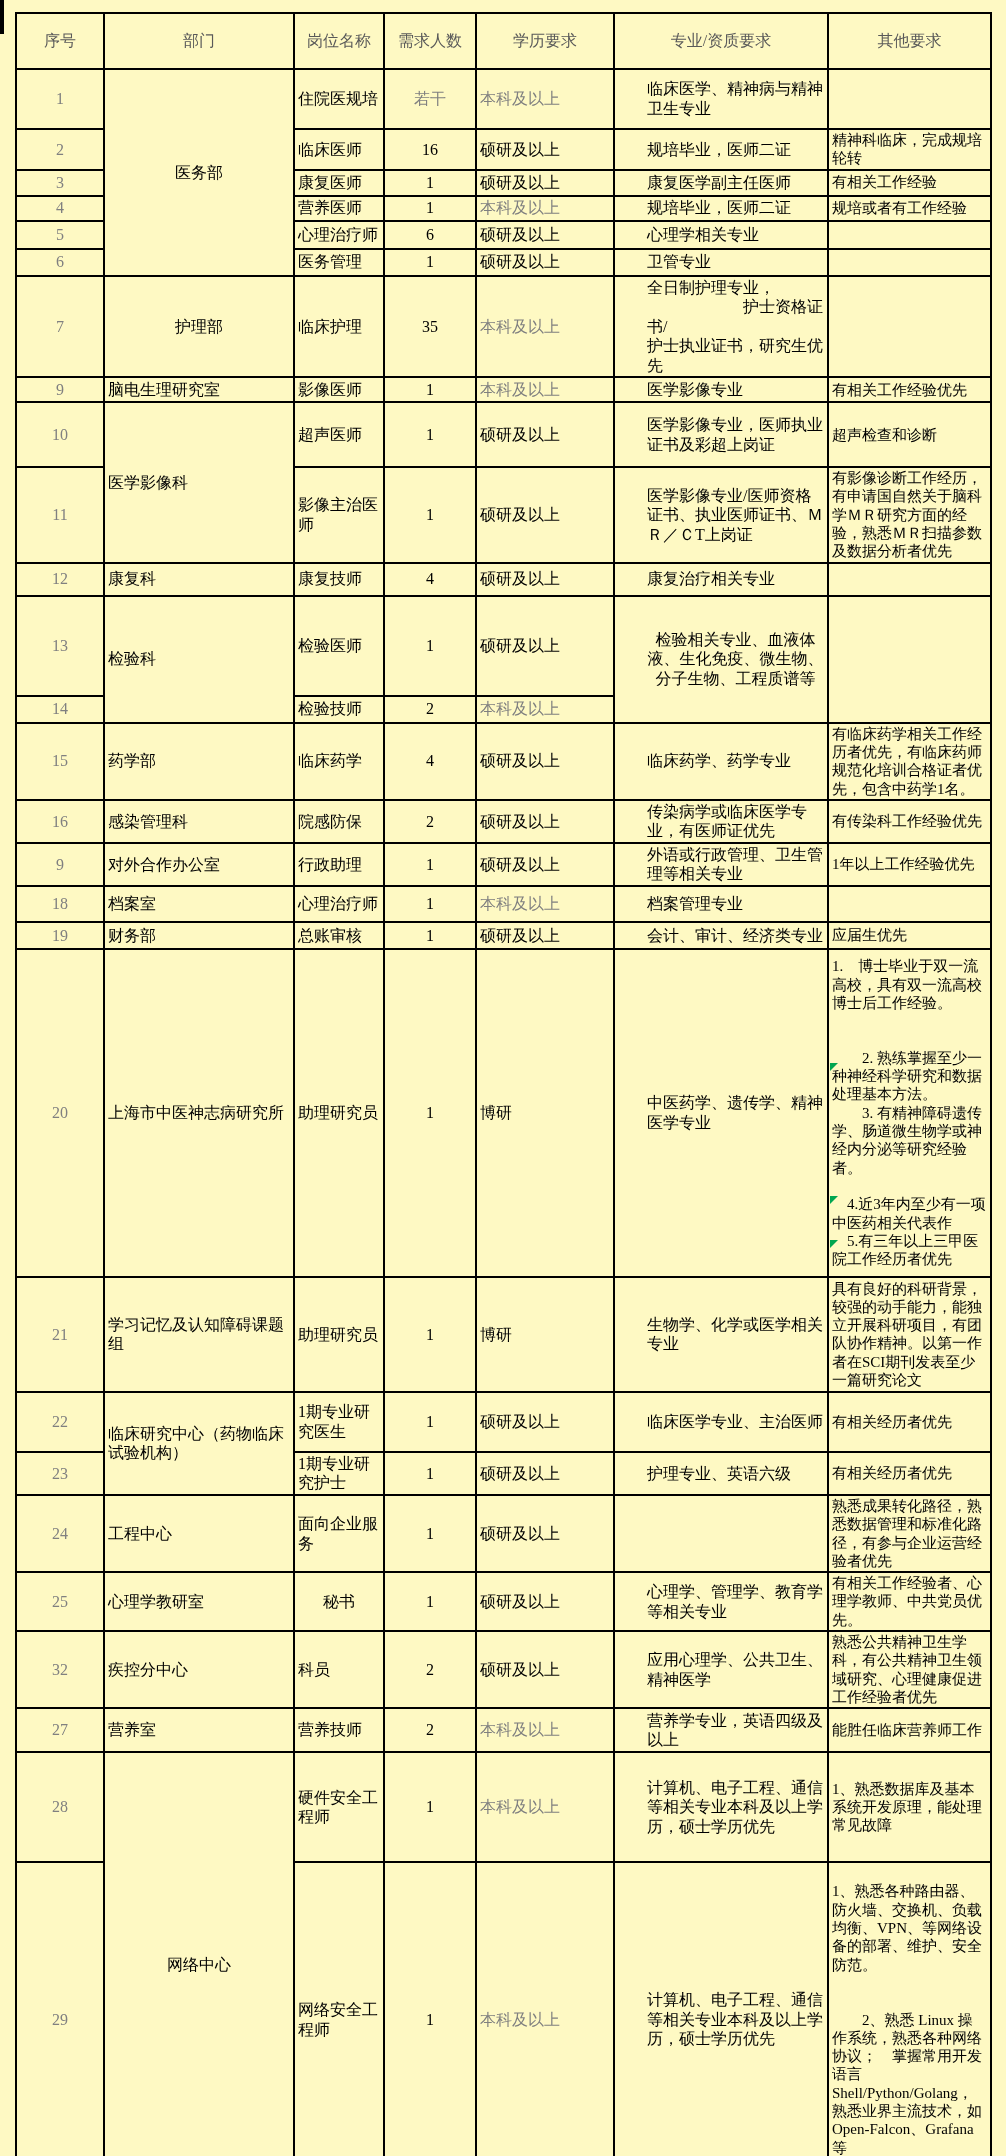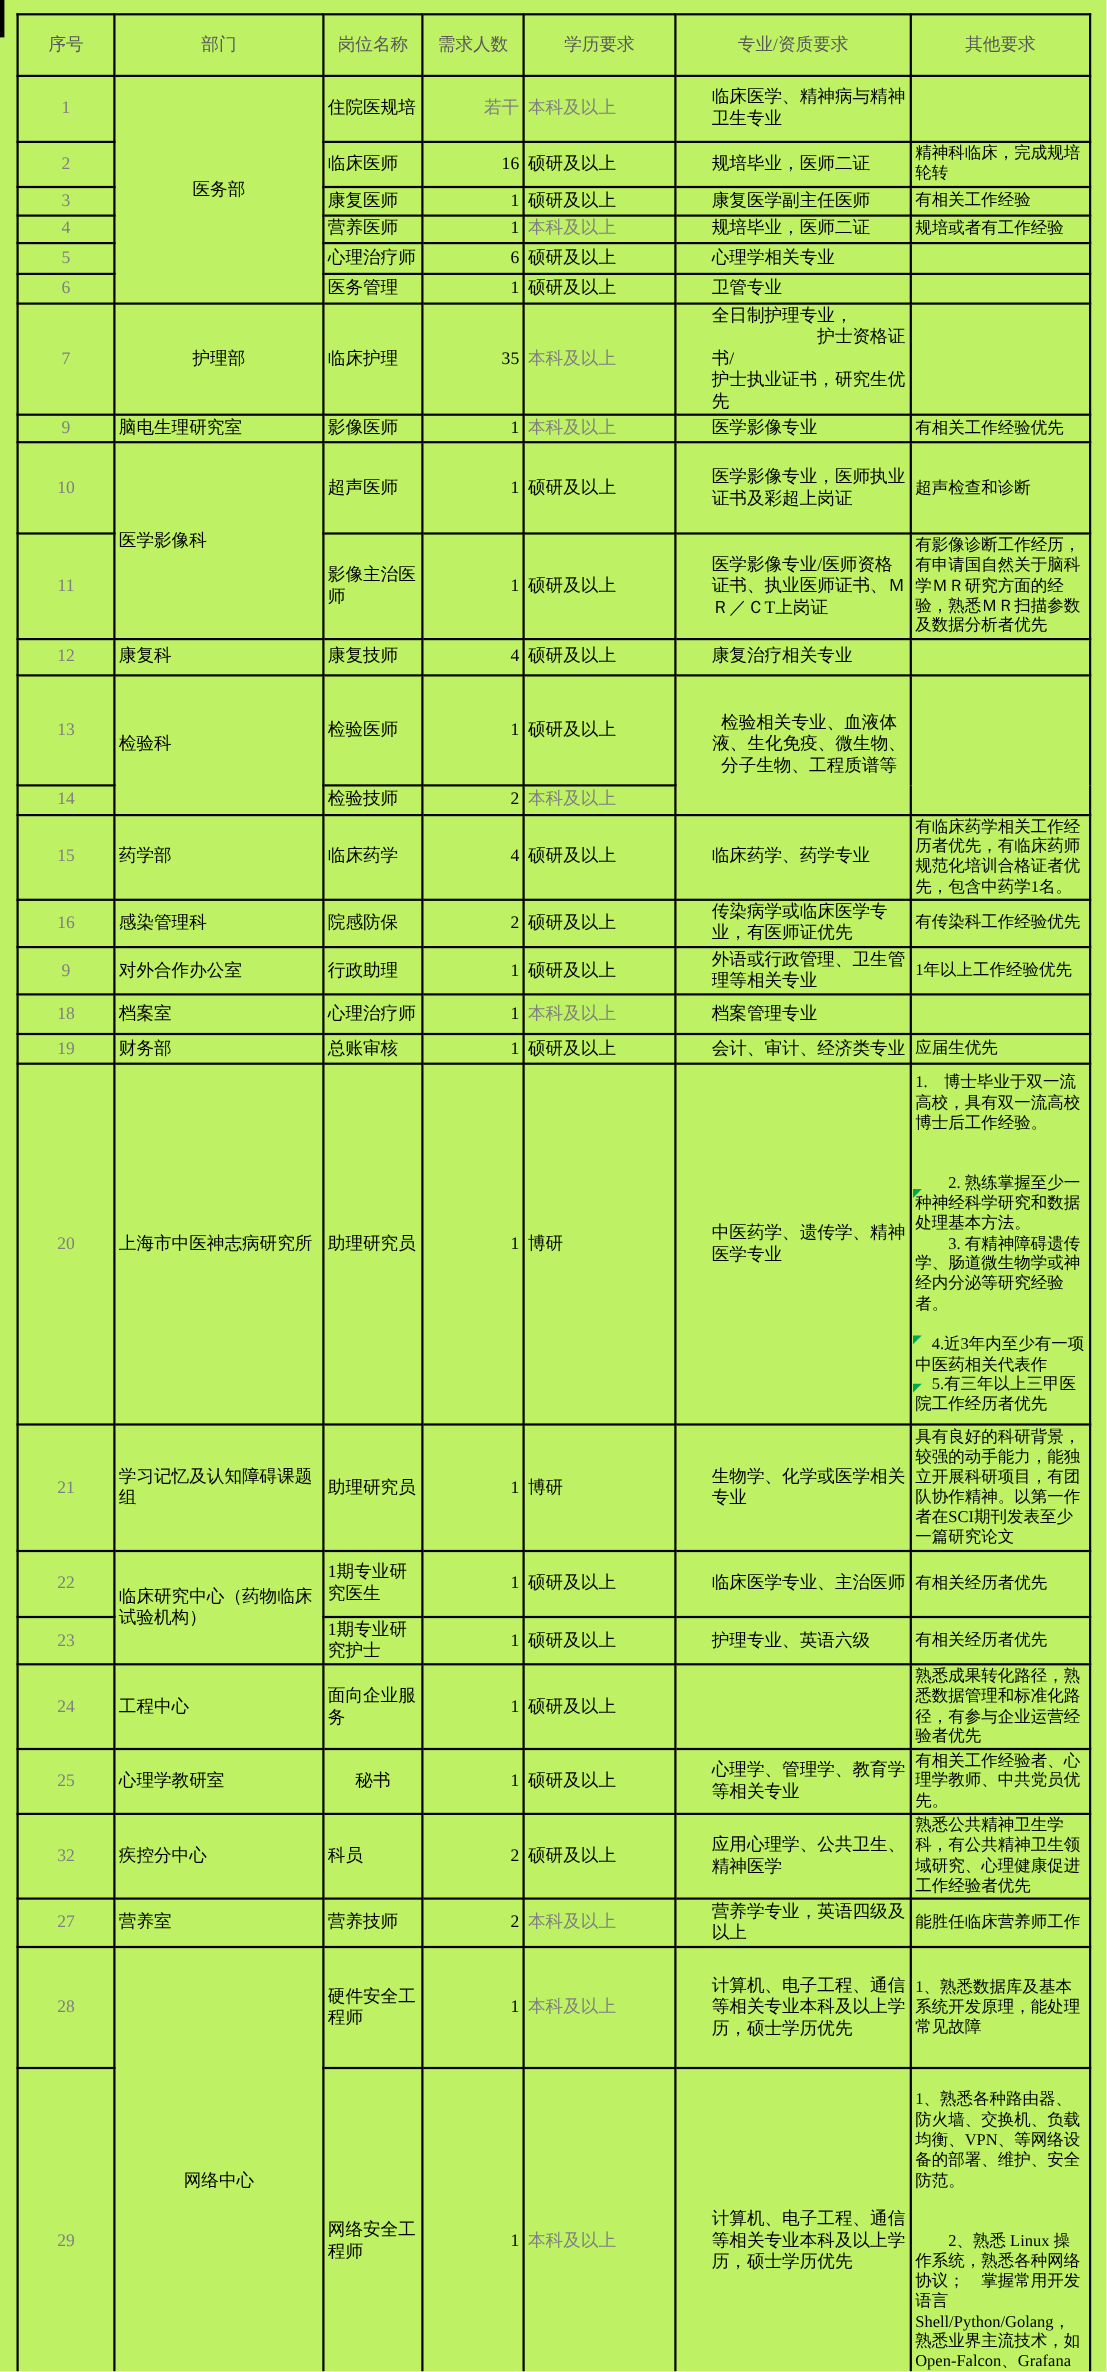--- a/index.html
+++ b/index.html
@@ -1,26 +1,26 @@
 <!DOCTYPE html>
 <html><head>
 <meta charset="utf-8">
 <style>
   html,body{margin:0;padding:0;background:#fff;}
   body{font-family:"Liberation Serif","DejaVu Serif",serif;color:#000;}
-  .sheet{position:relative;width:1006px;height:2156px;background:#bef264;overflow:hidden;}
+  .sheet{position:relative;width:1006px;height:2156px;background:#fef9c3;overflow:hidden;}
   .edge-artifact{position:absolute;left:0;top:0;width:4px;height:34px;background:#000;}
   table.jobs{position:absolute;left:15px;top:12px;width:975px;border-collapse:collapse;table-layout:fixed;}
   col.w0{width:88px}col.w1{width:190px}col.w2{width:90px}col.w3{width:92px}
   col.w4{width:138px}col.w5{width:214px}col.w6{width:163px}
   th,td{border:2px solid #000;padding:1px 3px;vertical-align:middle;font-size:16px;
         line-height:1.22;overflow:hidden;overflow-wrap:break-word;text-align:left;}
   th{height:52px;text-align:center;font-weight:normal;color:#595959;}
   td.col-seq{text-align:center;color:#808080;}
-  td.col-count{text-align:right;}
+  td.col-count{text-align:center;}
   td.col-edu{text-align:left;font-family:Liberation Serif, serif;}
   td.col-major{white-space:pre-wrap;padding-left:32px;}
   td.col-other{font-size:15px;white-space:pre-wrap;position:relative;}
   td.gray{color:#808080;}
   td.center{text-align:center;}
   i.mark{position:absolute;left:1px;width:0;height:0;display:block;
          border-top:8px solid #00A650;border-right:8px solid transparent;}
 </style>
 </head>
 <body>
@@ -111,21 +111,21 @@
         </tr>
         <tr style="height: 25px;">
           <td class="col-seq">9</td>
           <td class="col-dept">脑电生理研究室</td>
           <td class="col-pos">影像医师</td>
           <td class="col-count">1</td>
           <td class="col-edu gray">本科及以上</td>
           <td class="col-major">医学影像专业</td>
           <td class="col-other">有相关工作经验优先</td>
         </tr>
-        <tr style="height: 83px; margin-left: 34px;">
+        <tr style="height: 65px; margin-left: 34px;">
           <td class="col-seq">10</td>
           <td class="col-dept" rowspan="2">医学影像科</td>
           <td class="col-pos">超声医师</td>
           <td class="col-count">1</td>
           <td class="col-edu">硕研及以上</td>
           <td class="col-major">医学影像专业，医师执业证书及彩超上岗证</td>
           <td class="col-other">超声检查和诊断</td>
         </tr>
         <tr style="height: 95px;">
           <td class="col-seq">11</td>

